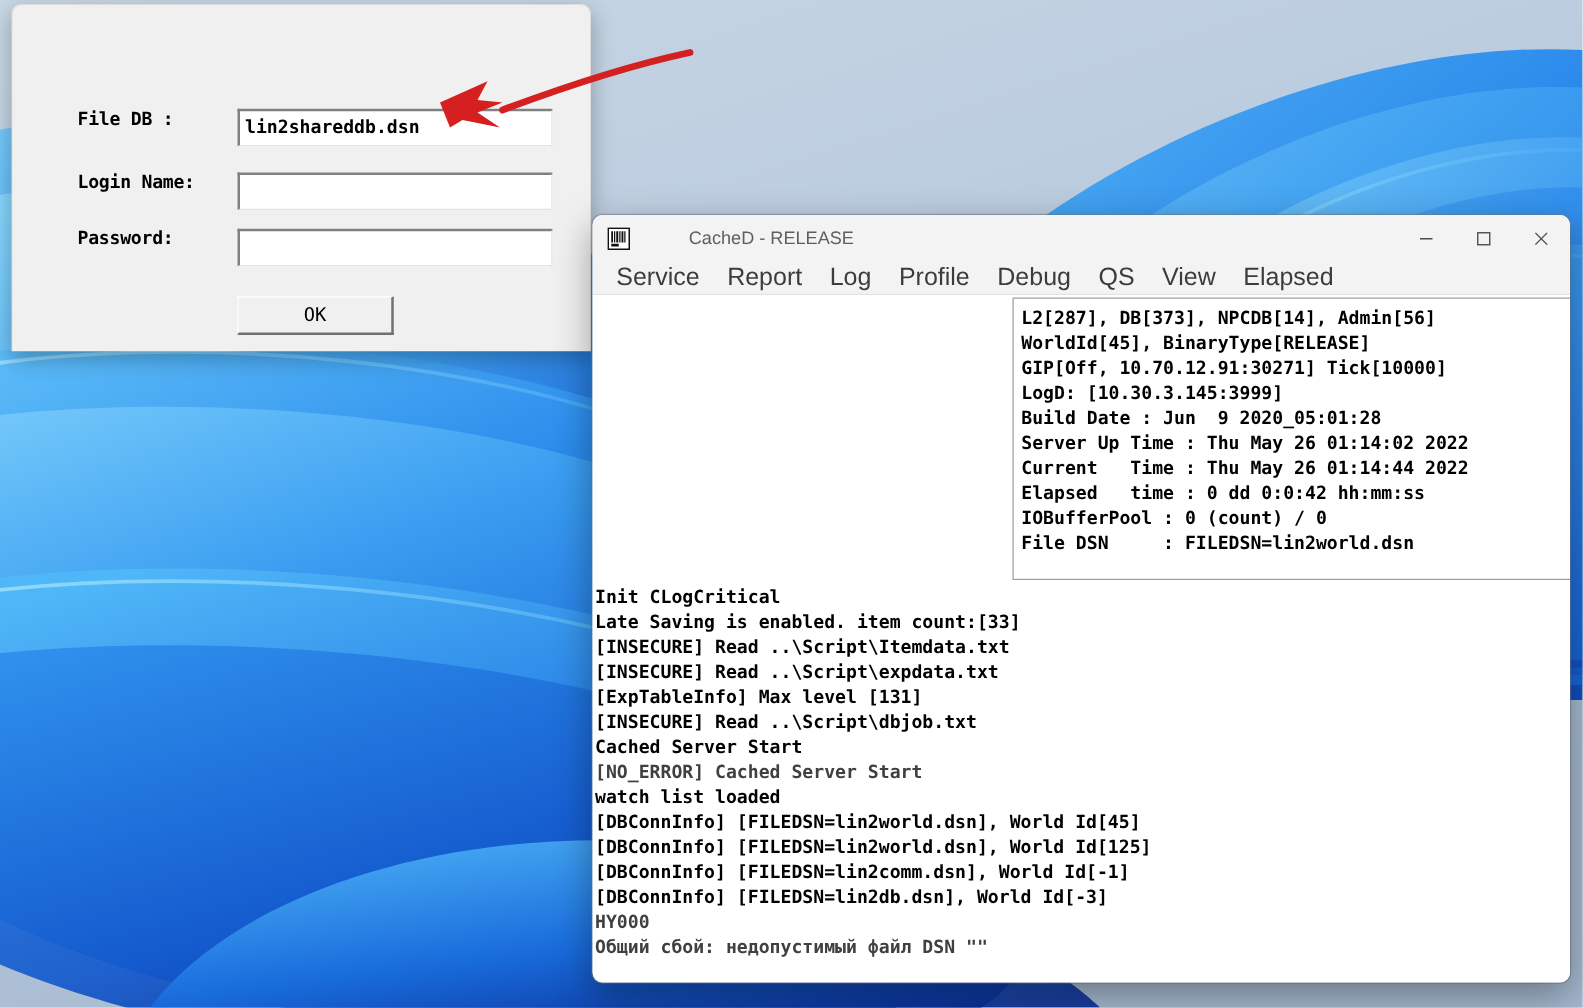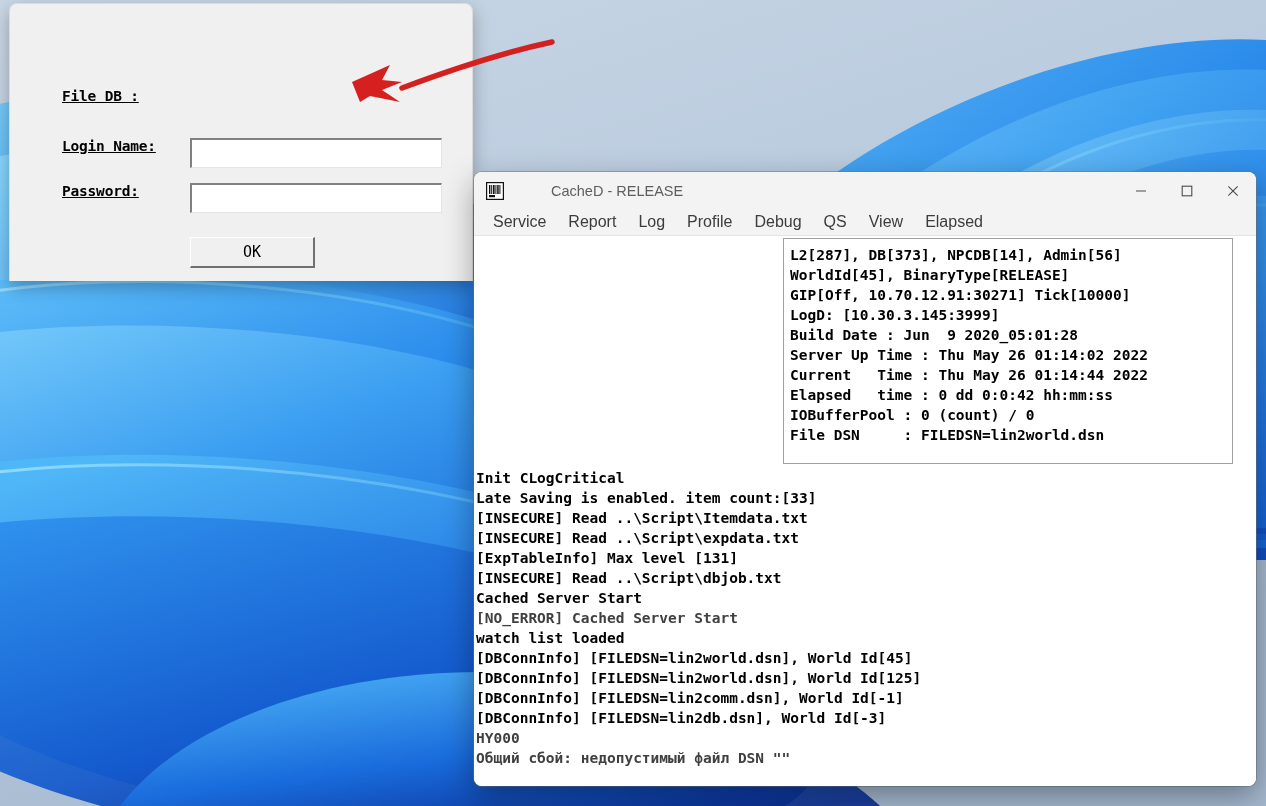--- a/index.html
+++ b/index.html
@@ -34,21 +34,20 @@
     padding: 9px 0 0 22px;
     font-size: 14.5px;
     color: #6d6d6d;
     font-family: "Liberation Sans", sans-serif;
     letter-spacing: .1px;
   }
   .dlg-row {
     position: absolute;
     display: flex;
     align-items: flex-end;
-    text-decoration: underline;
   }
   .dlg-label {
     font-family: "DejaVu Sans Mono", monospace;
     font-weight: bold;
     font-size: 14.5px;
     color: #000;
     letter-spacing: -0.2px;
   }
   .dlg-input {
     background: #ffffff;
@@ -135,38 +134,38 @@
   #cached-menubar {
     height: 26px;
     background: #f3f3f3;
     border-bottom: 1px solid #e3e3e3;
     display: flex;
     align-items: center;
     padding-left: 8px;
     gap: 0px;
   }
   .menu-item {
-    font-size: 16px;
+    font-size: 20px;
     color: #3c3c3c;
     padding: 2px 11px 3px 11px;
     font-family: "Liberation Sans", sans-serif;
     cursor: default;
   }
 
   #cached-client {
     position: relative;
     height: calc(100% - 64px);
     background: #ffffff;
     overflow: hidden;
   }
 
   
   #info-panel {
     position: absolute;
-    left: 309px; top: 2px;
+    left: 336px; top: 2px;
     width: 450px; height: 226px;
     background: #ffffff;
     border: 1px solid #a0a0a0;
     padding: 6px 0 0 6px;
     font-family: "DejaVu Sans Mono", monospace;
     font-weight: bold;
     font-size: 14.5px;
     line-height: 20px;
     color: #000;
     white-space: pre;
@@ -260,20 +259,21 @@
       <path d="M 1266 205 C 1152 200 1022 270 950 382"></path>
     </g>
   </svg>
 </div>
 
 <div id="sql-dialog">
 
   <div class="dlg-row" style="left:52px; top:84px;">
     <span class="dlg-label">File DB :</span>
   </div>
+  <div class="dlg-input" style="position:absolute; left:180px; top:83px;">lin2shareddb.dsn</div>
 
   <div class="dlg-row" style="left:52px; top:134px;">
     <span class="dlg-label">Login Name:</span>
   </div>
   <div class="dlg-input" style="position:absolute; left:180px; top:134px;"></div>
 
   <div class="dlg-row" style="left:52px; top:179px;">
     <span class="dlg-label">Password:</span>
   </div>
   <div class="dlg-input" style="position:absolute; left:180px; top:179px;"></div>

